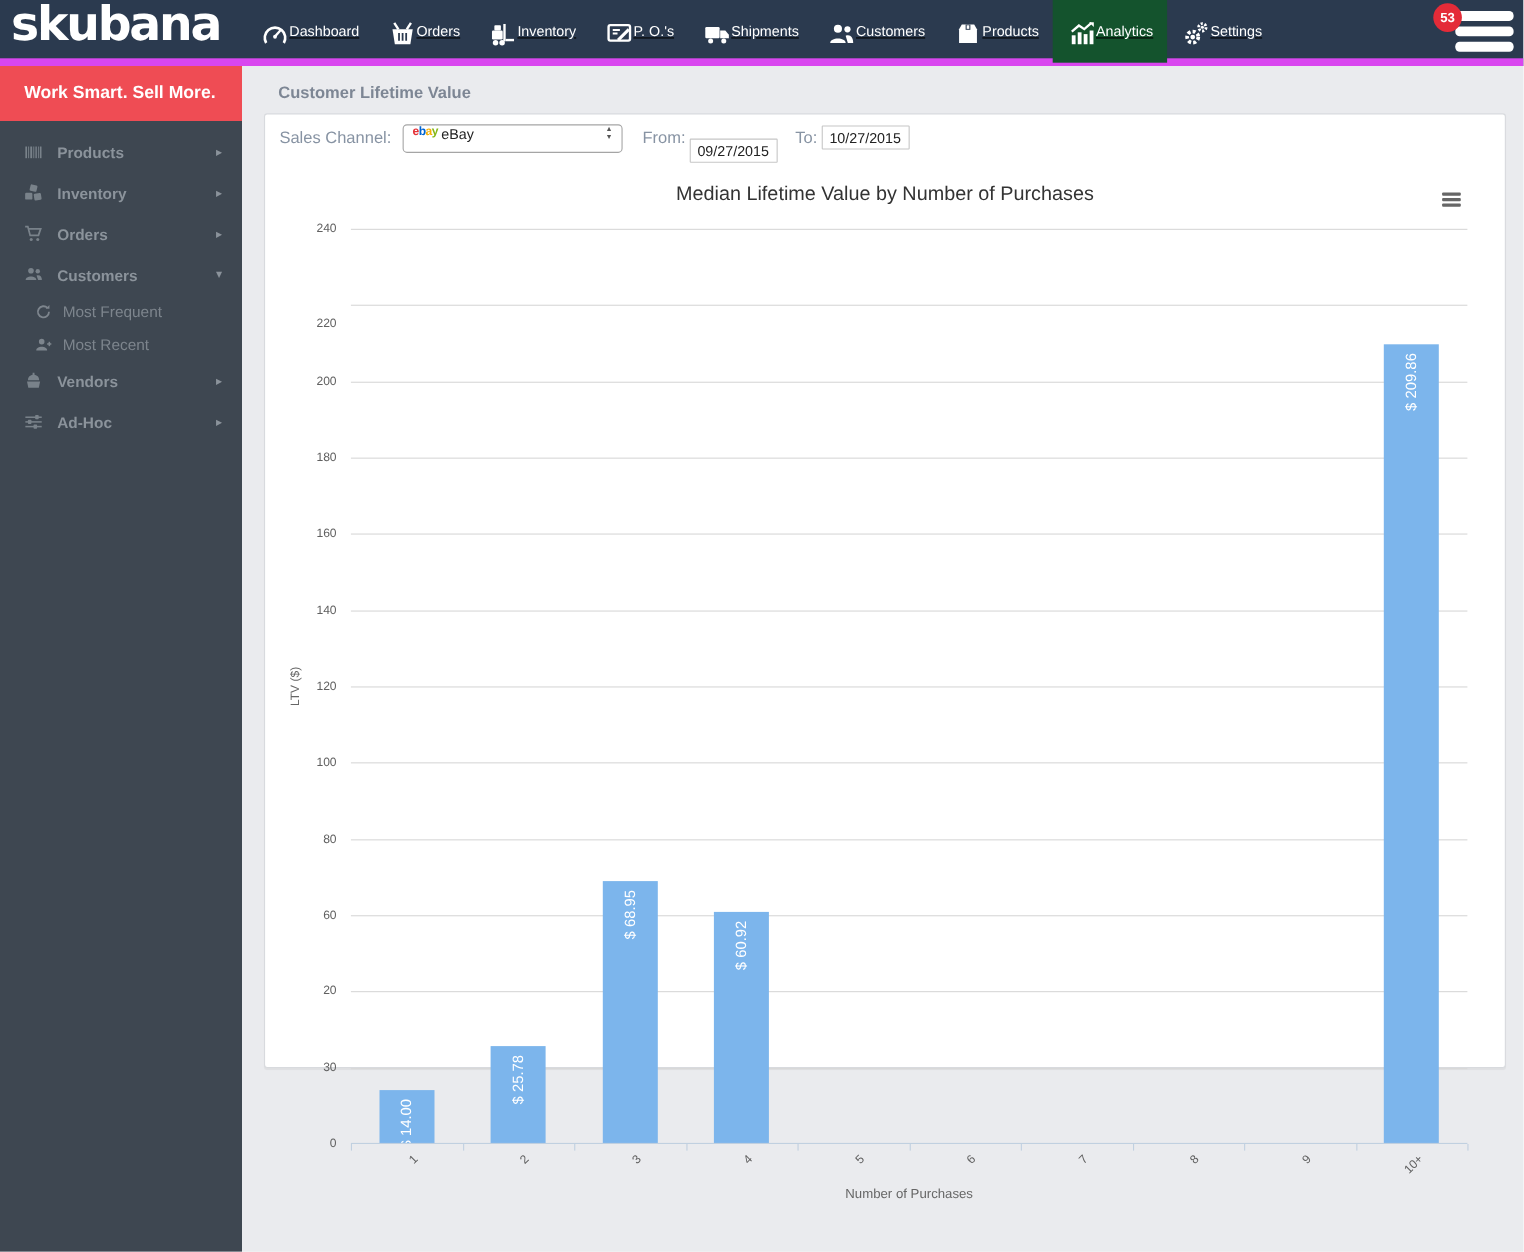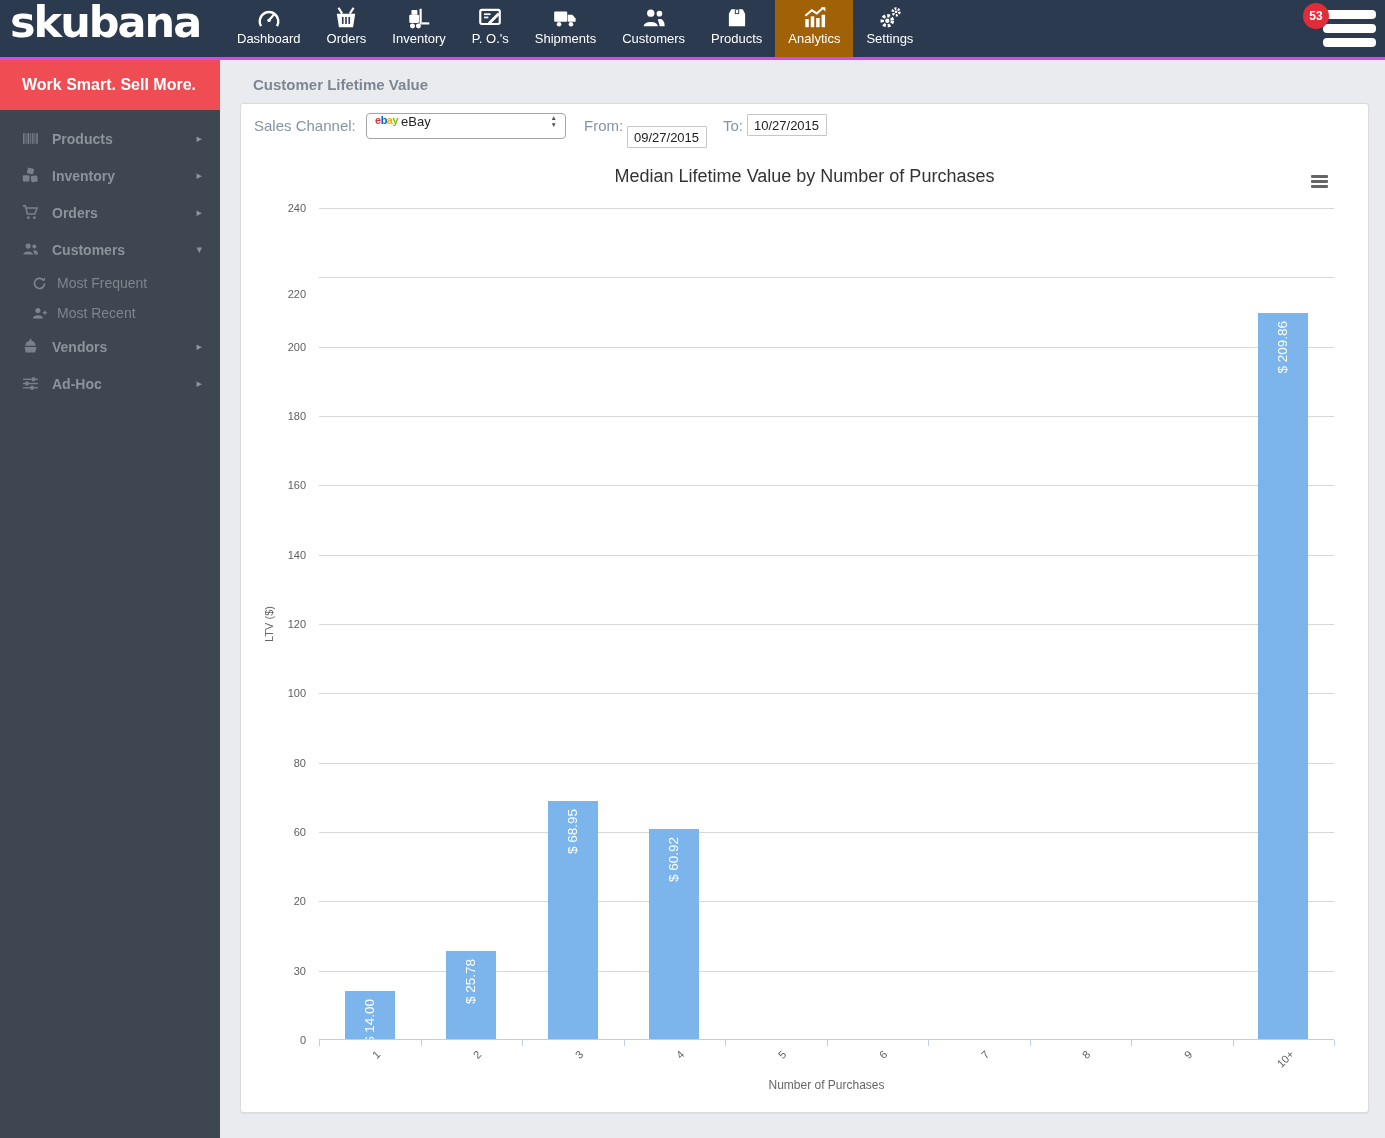--- a/index.html
+++ b/index.html
@@ -2,27 +2,27 @@
 <html><head>
 <meta charset="utf-8">
 <style>
   * { margin:0; padding:0; box-sizing:border-box; }
   html,body { width:1385px; height:1138px; }
   body { position:relative; overflow:hidden; background:#eaebee;
          font-family:"Liberation Sans","DejaVu Sans",sans-serif; }
 
   
   .topnav { position:absolute; left:0; top:0; width:1385px; height:60px;
-            background:#2b3a4f; border-bottom:3px solid #d946ef; z-index:10; }
+            background:#2b3a4f; border-bottom:7px solid #d946ef; z-index:10; }
   .brand { position:absolute; left:10px; top:-3px; font-family:"DejaVu Sans",sans-serif;
            font-size:43px; font-weight:bold; color:#fff; letter-spacing:-2px; cursor:pointer; }
   .nav-items { position:absolute; left:224px; top:0; height:57px; display:flex; }
-  .nav-item { height:57px; padding:0 13px; display:flex; flex-direction:column;
-              align-items:center; cursor:pointer; }
-  .nav-item.active { background:#a16207; }
+  .nav-item { height:57px; padding:0 13px; display:flex; flex-direction:row;
+              align-items:center; cursor:pointer;text-decoration:underline; }
+  .nav-item.active { background:#14532d; }
   .nav-icon { margin-top:4px; height:27px; display:flex; align-items:center; }
   .nav-icon svg { width:26px; height:26px; }
   .nav-label { color:#fff; font-size:13px; line-height:14px; margin-top:1px; white-space:nowrap; }
   .hamburger-wrap { position:absolute; right:9px; top:9px; width:66px; height:40px; cursor:pointer; }
   .hamburger { position:absolute; right:0; top:1px; display:flex; flex-direction:column; gap:5px; }
   .hamburger i { width:53px; height:9px; background:#fff; border-radius:4px; }
   .badge { position:absolute; left:-7px; top:-6px; width:26px; height:26px; border-radius:50%;
            background:#e42b38; color:#fff; font-size:12px; font-weight:bold;
            display:flex; align-items:center; justify-content:center; z-index:2; }
 
@@ -38,21 +38,21 @@
   .mi-label { flex:1; white-space:nowrap; }
   .chev { font-size:11px; color:#8b939b; }
   .submenu .menu-item { height:30px; font-weight:normal; color:#7d858d; padding-left:32px; }
   .submenu .mi-icon { width:15px; height:15px; margin-right:10px; color:#7d858d; }
   .submenu .menu-item.active { background:#2f353c; color:#fff;
                border-left:4px solid #ef4c54; padding-left:28px; }
   .submenu .menu-item.active .mi-icon { color:#fff; }
 
   
   .page-title { position:absolute; left:253px; top:76px; font-size:15px; font-weight:bold; color:#7d8694; }
-  .card { position:absolute; left:240px; top:103px; width:1129px; height:1010px; background:#fff;
+  .card { position:absolute; left:240px; top:103px; width:1129px; height:868px; background:#fff;
           border:1px solid #d8dade; border-radius:3px; box-shadow:0 1px 1px rgba(0,0,0,.05); }
   .filter-label { position:absolute; font-size:15px; color:#8793a3; }
   .lbl-channel { left:13px; top:13px; } .lbl-from { left:343px; top:13px; } .lbl-to { left:482px; top:13px; }
   .select { position:absolute; left:125px; top:9px; width:200px; height:26px; border:1px solid #a5a5a5;
             border-radius:4px; background:#fff; display:flex; padding:0 8px; cursor:pointer; }
   .ebay-logo { font-size:11px; font-weight:bold; letter-spacing:-0.5px; }
   .ebay-logo b:nth-child(1){color:#e53238;} .ebay-logo b:nth-child(2){color:#0064d2;}
   .ebay-logo b:nth-child(3){color:#f5af02;} .ebay-logo b:nth-child(4){color:#86b817;}
   .select-value { font-size:13px; color:#222; margin-left:3px; }
   .updown { margin-left:auto; display:flex; flex-direction:column; font-size:6.5px;

